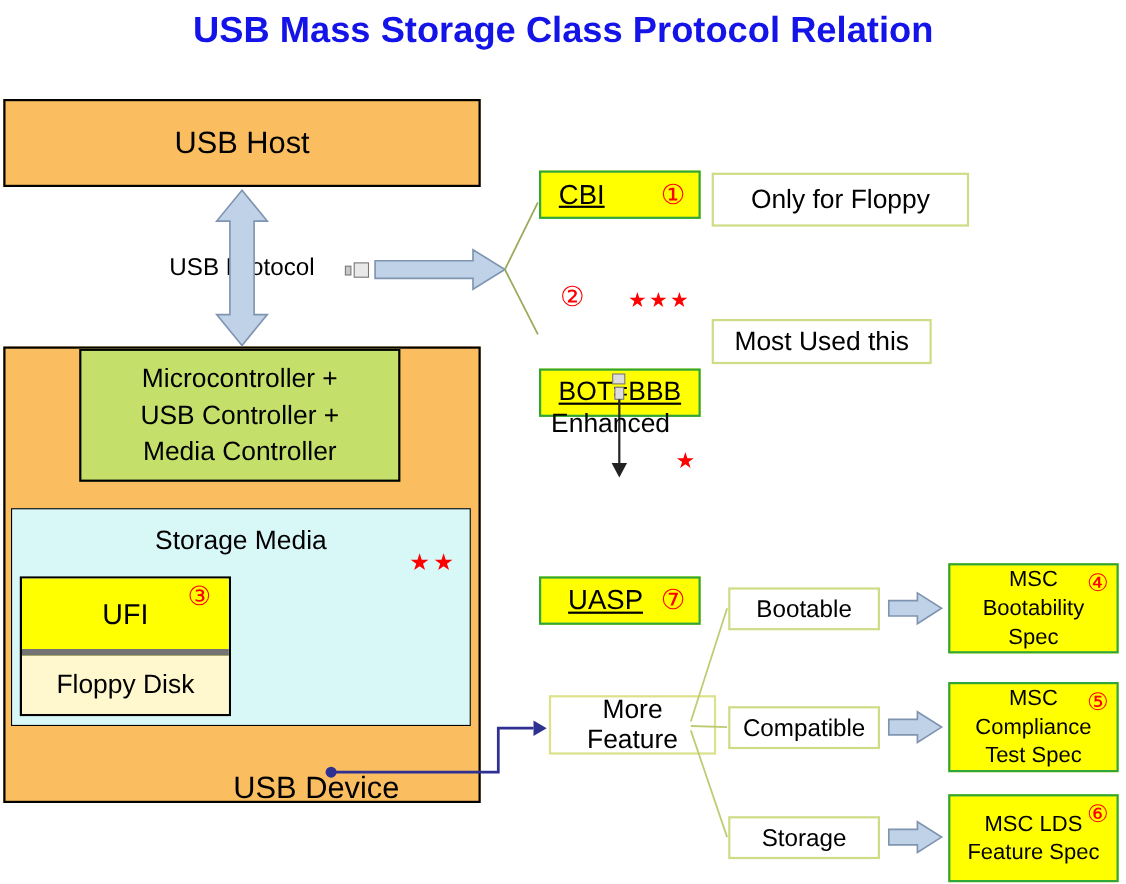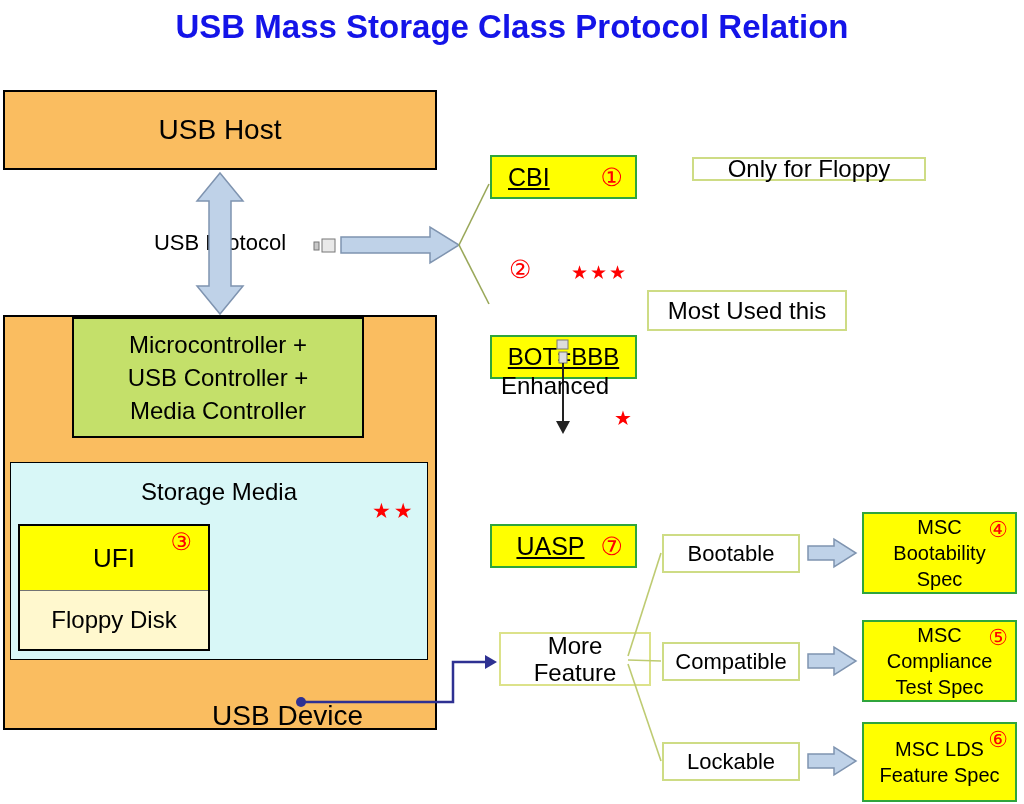--- a/index.html
+++ b/index.html
@@ -22,36 +22,36 @@
   .device-outer { left:3px; top:315px; width:434px; height:415px; background:#FABD60; border:2px solid #000; }
   .controller { left:72px; top:317px; width:292px; height:121px; background:#C4E06A; border:2px solid #000;
                 font-size:24px; line-height:33px; }
   .storage { left:10px; top:462px; width:418px; height:198px; background:#D8F7F7; border:1px solid #000; }
   .storage-title { left:10px; top:478px; width:418px; text-align:center; font-size:24px; }
 
   .media-col { position:absolute; box-sizing:border-box; width:192px; height:127px; border:2px solid #000;
                display:flex; flex-direction:column; }
   .ufi-col  { left:18px;  top:524px; }
   .scsi-col { left:227px; top:524px; }
-  .cell-top { position:relative; height:64px; background:#FFFF00; border-bottom:1px solid #737373;
+  .cell-top { position:relative; height:64px; background:#FFFF00; border-bottom:6px solid #737373;
               display:flex; align-items:center; justify-content:center; font-size:26px; }
   .cell-bottom { flex:1; background:#FFF8CE; display:flex; align-items:center; justify-content:center;
                  font-size:24px; line-height:28px; text-align:center; }
   .cell-num { position:absolute; right:16px; top:2px; color:#FF0000; font-size:24px; }
   .scsi-stars { left:372px; top:499px; color:#FF0000; font-size:21px; letter-spacing:3px; }
   .usb-device-label { left:63px; top:700px; width:300px; text-align:right; font-size:28px; }
 
   
   .ybox { background:#FFFF00; border:2px solid #2FA53C; font-size:25px; position:relative; }
   .cbi  { left:490px; top:155px; width:147px; height:44px; justify-content:flex-start; padding-left:16px; }
   .bot  { left:490px; top:291px; width:147px; height:44px; font-size:24px; }
   .uasp { left:490px; top:436px; width:147px; height:44px; padding-right:26px; }
   .box-num { position:absolute; right:12px; top:50%; transform:translateY(-50%); color:#FF0000; font-size:25px; }
   .note { background:#fff; border:2px solid #CEDC85; font-size:24px; }
-  .cbi-note { left:647px; top:157px; width:234px; height:24px;margin-left:45px; }
+  .cbi-note { left:647px; top:157px; width:234px; height:49px; }
   .bot-note { left:647px; top:290px; width:200px; height:41px; }
   .bot-num   { left:509px; top:255px; color:#FF0000; font-size:25px; }
   .bot-stars { left:571px; top:261px; color:#FF0000; font-size:19px; letter-spacing:2px; }
   .uasp-star { left:614px; top:406px; color:#FF0000; font-size:20px; }
   .enhanced  { left:501px; top:372px; font-size:24px; }
 
   
   .more-feature { left:499px; top:632px; width:152px; height:54px; background:#fff; border:2px solid #DCE28A;
                   font-size:24px; line-height:27px; }
   .feat { background:#fff; border:2px solid #CEDC85; font-size:22px; width:138px; height:39px; }
@@ -110,21 +110,21 @@
   <div class="abs flexc ybox uasp">
     <span>UASP</span>
     <span class="box-num">⑦</span>
   </div>
 
   <div class="abs flexc preline more-feature">More
 Feature</div>
 
   <div class="abs flexc feat bootable">Bootable</div>
   <div class="abs flexc feat compatible">Compatible</div>
-  <div class="abs flexc feat lockable">Lockable</div>
+  <div class="abs flexc feat lockable">Storage</div>
 
   <div class="abs flexc preline spec spec4">
     <span class="preline">MSC
 Bootability
 Spec</span>
     <span class="spec-num">④</span>
   </div>
   <div class="abs flexc preline spec spec5">
     <span class="preline">MSC
 Compliance

